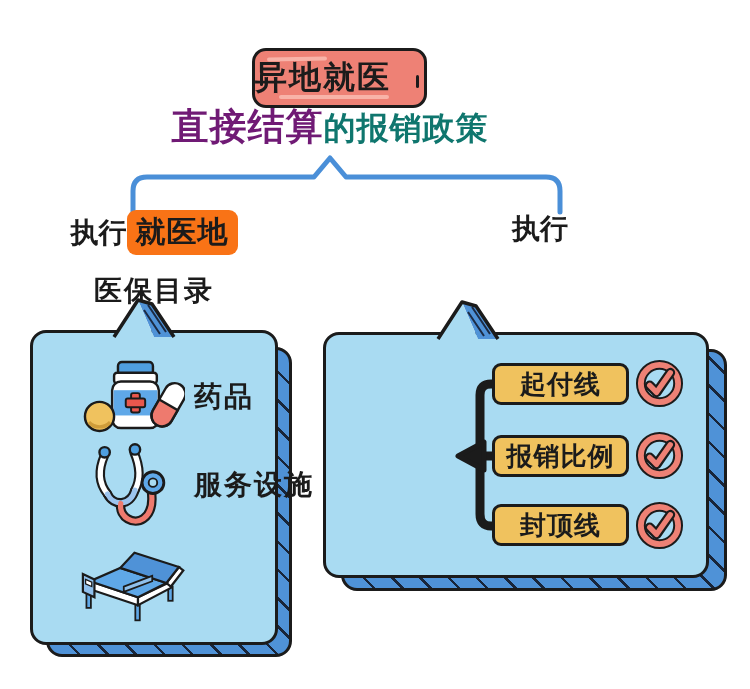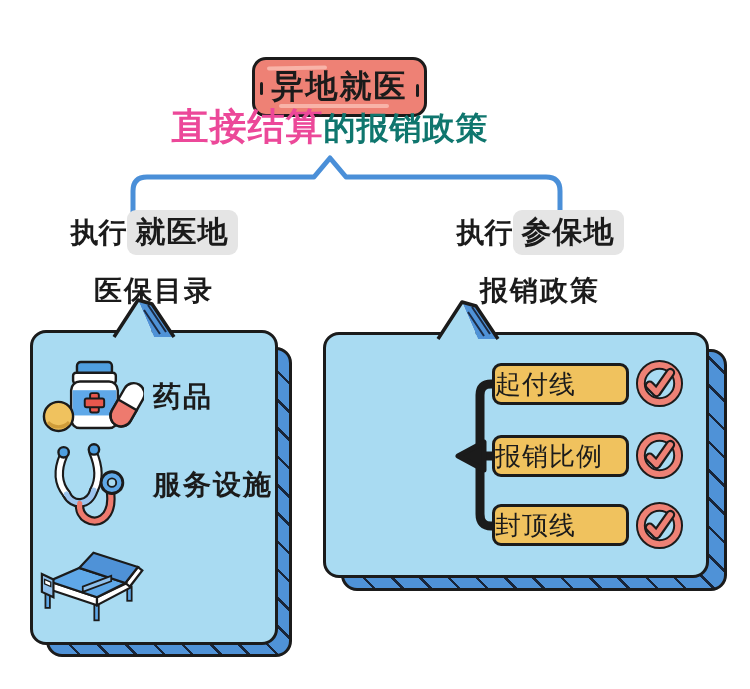--- a/index.html
+++ b/index.html
@@ -2,47 +2,47 @@
 <html><head>
 <meta charset="utf-8">
 <style>
   html,body{margin:0;padding:0;background:#ffffff;}
   .canvas{
     position:relative;width:750px;height:689px;background:#ffffff;
     font-family:"DejaVu Sans",sans-serif;color:#1b1b1b;overflow:hidden;
   }
   
   .badge{
-    position:absolute;left:252px;top:57px;width:175px;height:60px;
+    position:absolute;left:252px;top:48px;width:175px;height:60px;
     background:#ee8175;border:3px solid #1b1b1b;border-radius:14px;
-    display:flex;align-items:center;justify-content:center;
+    display:flex;align-items:center;justify-content:flex-start;
     font-size:32px;font-weight:700;letter-spacing:2px;box-sizing:border-box;
   }
   .badge .mark{position:absolute;border-radius:3px;}
   .badge .mark.m1{left:12px;top:6px;width:60px;height:4px;background:#f8b3a8;transform:rotate(-1deg);}
   .badge .mark.m2{left:24px;bottom:6px;width:110px;height:4px;background:#f8b3a8;}
   .badge .mark.m3{left:5px;top:22px;width:3px;height:13px;background:#1b1b1b;}
   .badge .mark.m4{right:5px;top:24px;width:3px;height:13px;background:#1b1b1b;}
   
   .subtitle{
     position:absolute;left:0;top:102px;width:660px;text-align:center;
     font-weight:700;white-space:nowrap;
   }
-  .subtitle .hl{color:#ec4899;font-size:37px;letter-spacing:1px;}
+  .subtitle .hl{color:#701a75;font-size:37px;letter-spacing:1px;}
   .subtitle .rest{color:#0f766e;font-size:32px;letter-spacing:1px;}
   
   .bracket{position:absolute;left:118px;top:150px;}
   
   .branch{position:absolute;top:210px;width:230px;text-align:center;}
   .branch.left{left:39px;}
   .branch.right{left:425px;}
   .branch .line1{display:flex;align-items:center;justify-content:center;}
   .branch .prefix{font-size:28px;font-weight:700;}
   .branch .hl-chip{
-    background:#e5e5e5;border-radius:9px;padding:2px 9px;
+    background:#f97316;border-radius:9px;padding:2px 9px;
     font-size:30px;font-weight:800;letter-spacing:1px;
   }
   .branch .caption{margin-top:17px;font-size:28px;font-weight:700;letter-spacing:2px;}
   
   .extrude{
     position:absolute;box-sizing:border-box;border:3px solid #1b1b1b;border-radius:16px;
     background:#4f92d7;
     background-image:repeating-linear-gradient(45deg,rgba(15,18,30,.85) 0 2.5px,transparent 2.5px 20px);
   }
   .panel{
@@ -50,34 +50,34 @@
     background:#a9dbf2;z-index:2;
   }
   .ex-left{left:46px;top:347px;width:246px;height:310px;}
   .pn-left{left:30px;top:330px;width:248px;height:315px;}
   .ex-right{left:341px;top:349px;width:386px;height:242px;}
   .pn-right{left:323px;top:332px;width:386px;height:246px;}
   .tail{position:absolute;z-index:3;}
   .tail.left{left:108px;top:296px;}
   .tail.right{left:432px;top:298px;}
   
-  .panel-row{position:absolute;left:0;width:100%;display:flex;align-items:center;}
+  .panel-row{position:absolute;left:0;width:100%;display:flex;align-items:center;padding-left:41px;}
   .panel-row .icon-box{width:120px;display:flex;justify-content:center;flex:0 0 120px;}
   .panel-row .row-label{font-size:28px;font-weight:700;letter-spacing:2px;}
   .row-1{top:22px;height:84px;}
   .row-2{top:104px;height:96px;}
   .row-3{top:202px;height:96px;}
   
   .source-text{position:absolute;left:16px;top:84px;font-size:29px;font-weight:800;line-height:38px;letter-spacing:1px;}
   .connector{position:absolute;left:0;top:0;z-index:1;}
   .ybox{
     position:absolute;left:166px;width:137px;height:42px;box-sizing:border-box;
     background:#f0c25e;border:3px solid #1b1b1b;border-radius:9px;
-    display:flex;align-items:center;
-    font-size:26px;font-weight:400;letter-spacing:1px;z-index:2;
+    display:flex;align-items:center;justify-content:center;
+    font-size:26px;font-weight:700;letter-spacing:1px;z-index:2;
   }
   .ybox.b1{top:28px;}.ybox.b2{top:100px;}.ybox.b3{top:169px;}
   .check{position:absolute;left:309px;width:49px;height:49px;}
   .check.c1{top:24px;}.check.c2{top:96px;}.check.c3{top:166px;}
 </style>
 </head>
 <body>
 
 <div class="canvas">
 
@@ -101,23 +101,21 @@
     <div class="line1">
       <span class="prefix">执行</span>
       <span class="hl-chip">就医地</span>
     </div>
     <div class="caption">医保目录</div>
   </div>
 
   <div class="branch right">
     <div class="line1">
       <span class="prefix">执行</span>
-      <span class="hl-chip">参保地</span>
-    </div>
-    <div class="caption">报销政策</div>
+    </div>
   </div>
 
   <div class="extrude ex-left"></div>
   <svg class="tail left" width="75" height="42" viewBox="0 0 75 42">
     <polygon points="30,4 44,8 66,41 46,41" fill="#4f92d7"></polygon>
     <polygon points="6,41 30,4 46,41" fill="#a9dbf2"></polygon>
     <path d="M6 41 L30 4 L44 8 L66 41" fill="none" stroke="#1b1b1b" stroke-width="3.5" stroke-linejoin="round"></path>
     <path d="M36 14 L52 38 M40 9 L58 36" stroke="rgba(15,18,30,.8)" stroke-width="2" fill="none"></path>
   </svg>
   <div class="panel pn-left">

